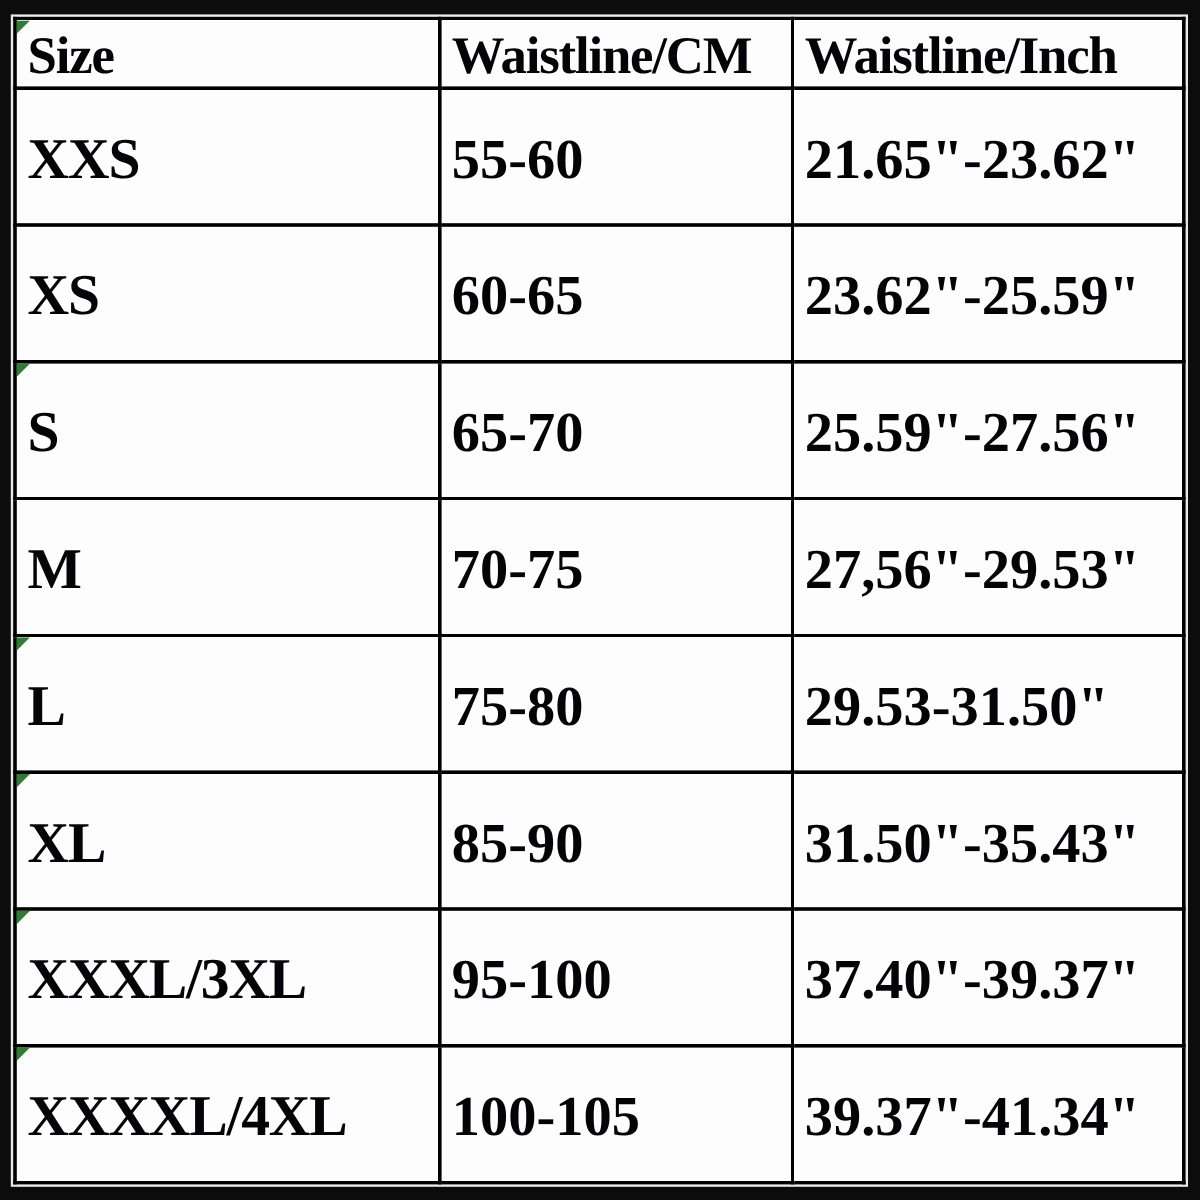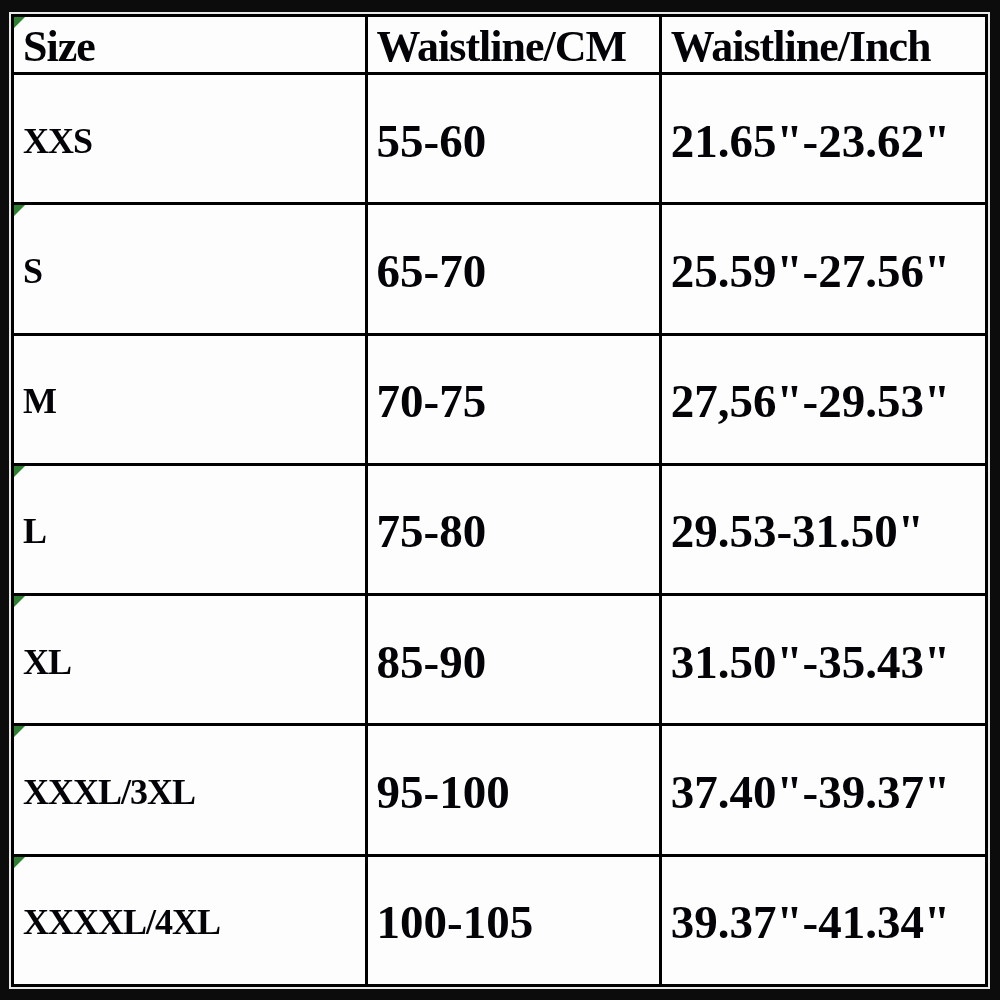--- a/index.html
+++ b/index.html
@@ -46,21 +46,21 @@
     overflow: hidden;
     white-space: nowrap;
     text-align: left;
   }
   .size-chart th {
     font-size: 44px;
     font-weight: bold;
     letter-spacing: -1px;
   }
   .size-chart td.size-cell {
-    font-size: 36px;
+    font-size: 48px;
     font-weight: bold;
     letter-spacing: -1px;
   }
   .size-chart td.value-cell {
     font-size: 47px;
     font-weight: bold;
     letter-spacing: 0;
   }
   
   .mk {
@@ -92,20 +92,25 @@
           <th><span>Waistline/Inch</span></th>
         </tr>
       </thead>
       <tbody>
         <tr>
           <td class="size-cell">XXS</td>
           <td class="value-cell">55-60</td>
           <td class="value-cell">21.65"-23.62"</td>
         </tr>
         <tr>
+          <td class="size-cell">XS</td>
+          <td class="value-cell">60-65</td>
+          <td class="value-cell">23.62"-25.59"</td>
+        </tr>
+        <tr>
           <td class="size-cell"><i class="mk"></i><span>S</span></td>
           <td class="value-cell">65-70</td>
           <td class="value-cell">25.59"-27.56"</td>
         </tr>
         <tr>
           <td class="size-cell">M</td>
           <td class="value-cell">70-75</td>
           <td class="value-cell">27,56"-29.53"</td>
         </tr>
         <tr>

